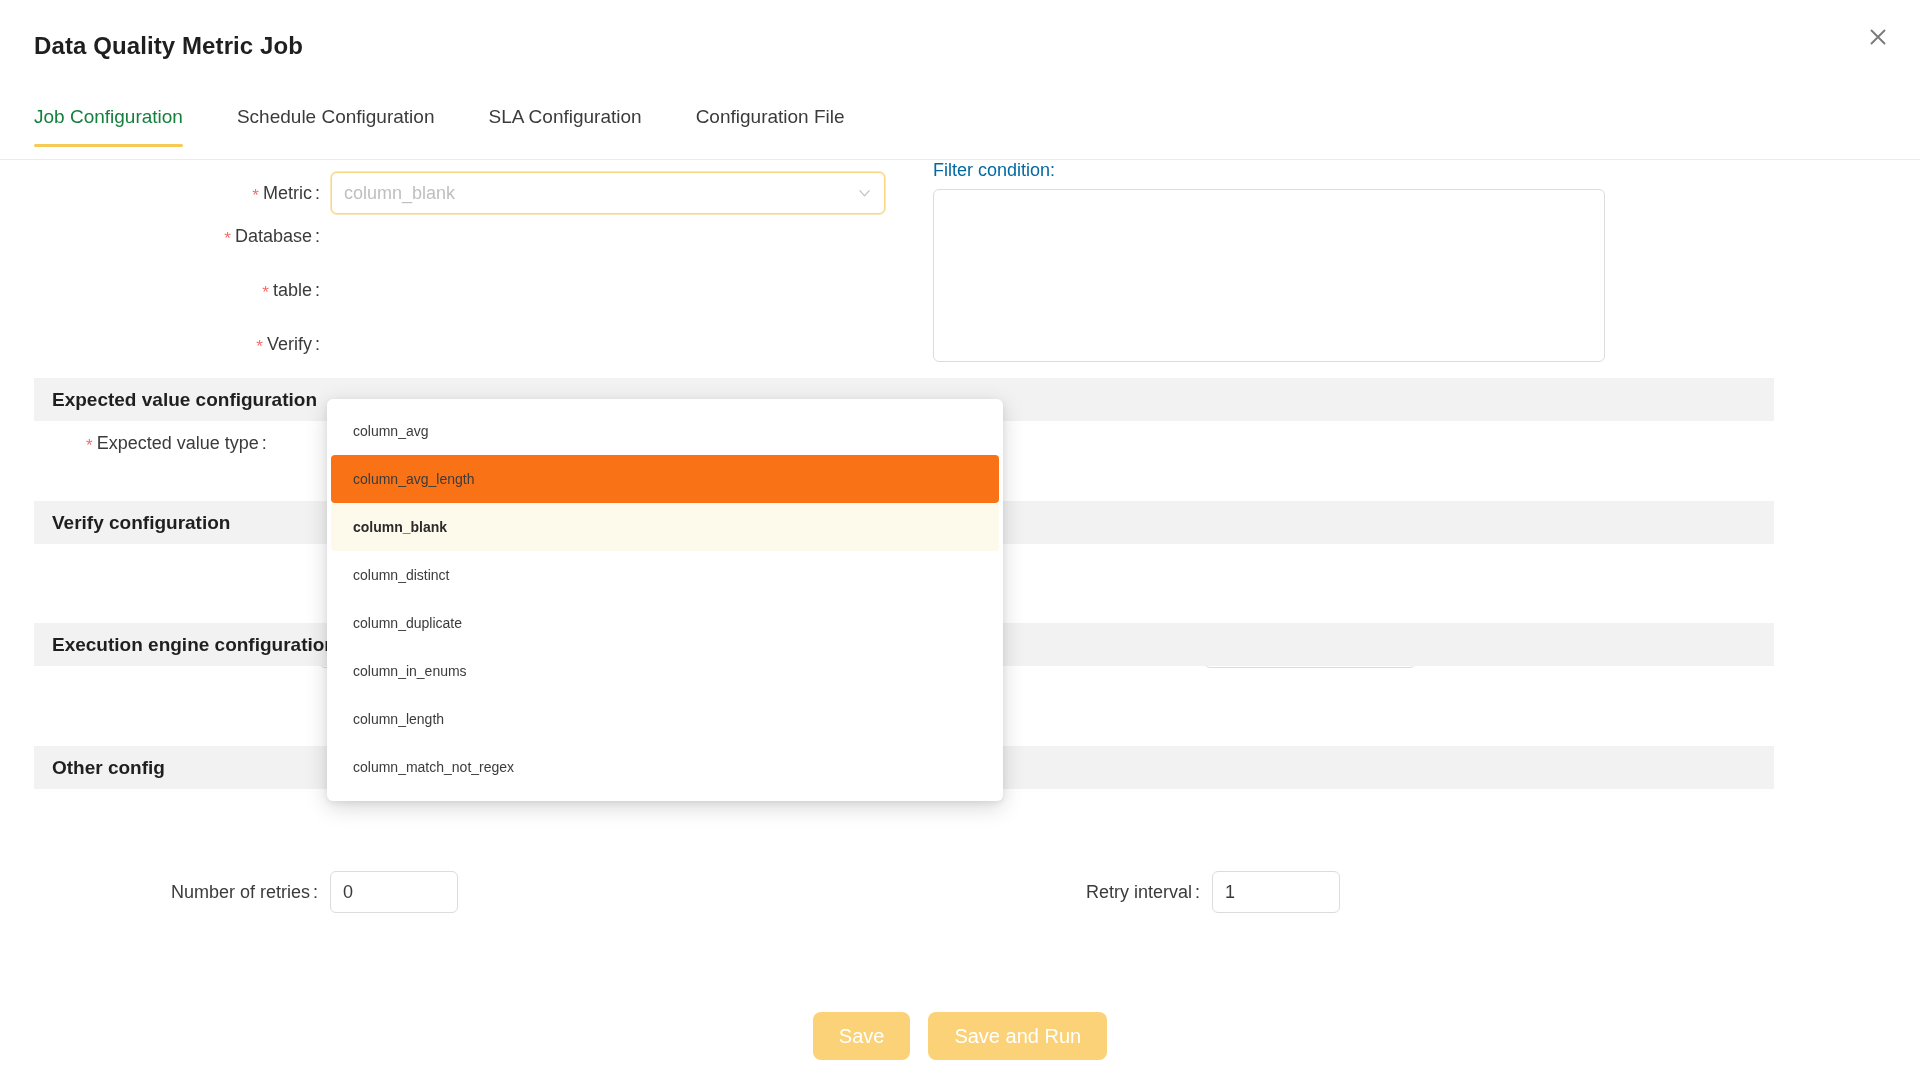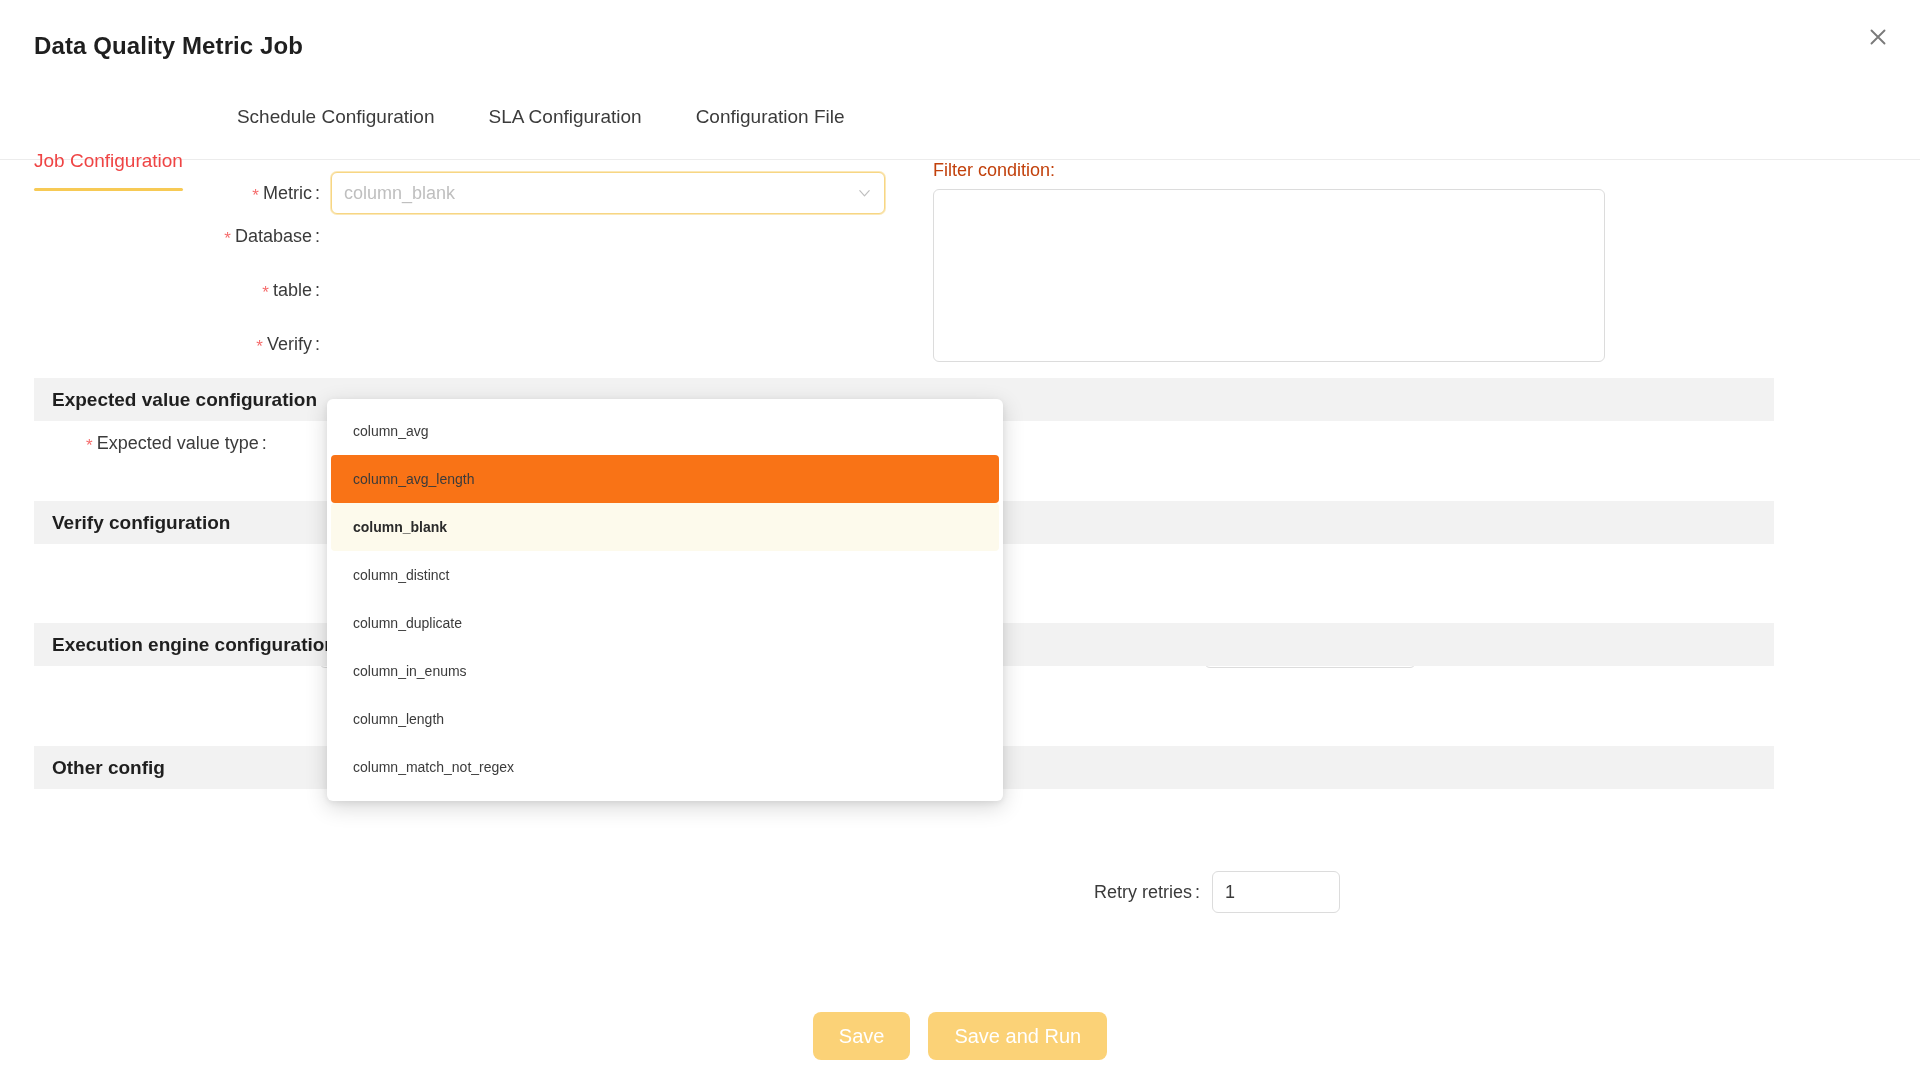--- a/index.html
+++ b/index.html
@@ -56,21 +56,21 @@
   }
   .tab {
     position: relative;
     font-size: 19px;
     color: #3b3b3b;
     padding: 8px 0 18px 0;
     margin-right: 54px;
     cursor: pointer;
     white-space: nowrap;
   }
-  .tab.active { color: #ef4444; margin-top: 44px; }
+  .tab.active { color: #15803d; }
   .tab.active::after {
     content: "";
     position: absolute;
     left: 0; right: 0; bottom: -1px;
     height: 3px;
     background: #f7ca55;
     border-radius: 2px;
   }
 
   
@@ -141,21 +141,21 @@
   #column-row { left: 213px; top: 174px; }
   #column-row .lbl { width: 107px; }
 
   
   .filter-wrap {
     position: absolute;
     left: 933px; top: 0;
   }
   .filter-label {
     font-size: 18px;
-    color: #c2410c;
+    color: #0369a1;
     margin-bottom: 8px;
   }
   .filter-textarea {
     width: 672px;
     height: 173px;
     border: 1px solid #dcdcdc;
     border-radius: 6px;
     background: #fff;
     resize: none;
     outline: none;
@@ -394,24 +394,32 @@
               <path d="M3 5.5 L8 11 L13 5.5" stroke="currentColor" stroke-width="1.3" fill="none" stroke-linecap="round" stroke-linejoin="round"></path>
             </svg>
         </span>
       </div>
     </div>
 
     <div class="section-bar" style="top:586px">
       <span>Other config</span>
     </div>
 
+    <div class="form-row" id="retries-row">
+      <div class="lbl">
+        <span>Number of retries</span><span class="colon">:</span>
+      </div>
+      <div class="input-box" id="retries-input">
+        <span>0</span>
+      </div>
+    </div>
 
     <div class="form-row" id="interval-row">
       <div class="lbl">
-        <span>Retry retries</span><span class="colon">:</span>
+        <span>Retry interval</span><span class="colon">:</span>
       </div>
       <div class="input-box" id="interval-input">
         <span>1</span>
       </div>
     </div>
 
     <div class="dropdown">
       <div class="dd-item">
           <span>column_avg</span>
         </div>

